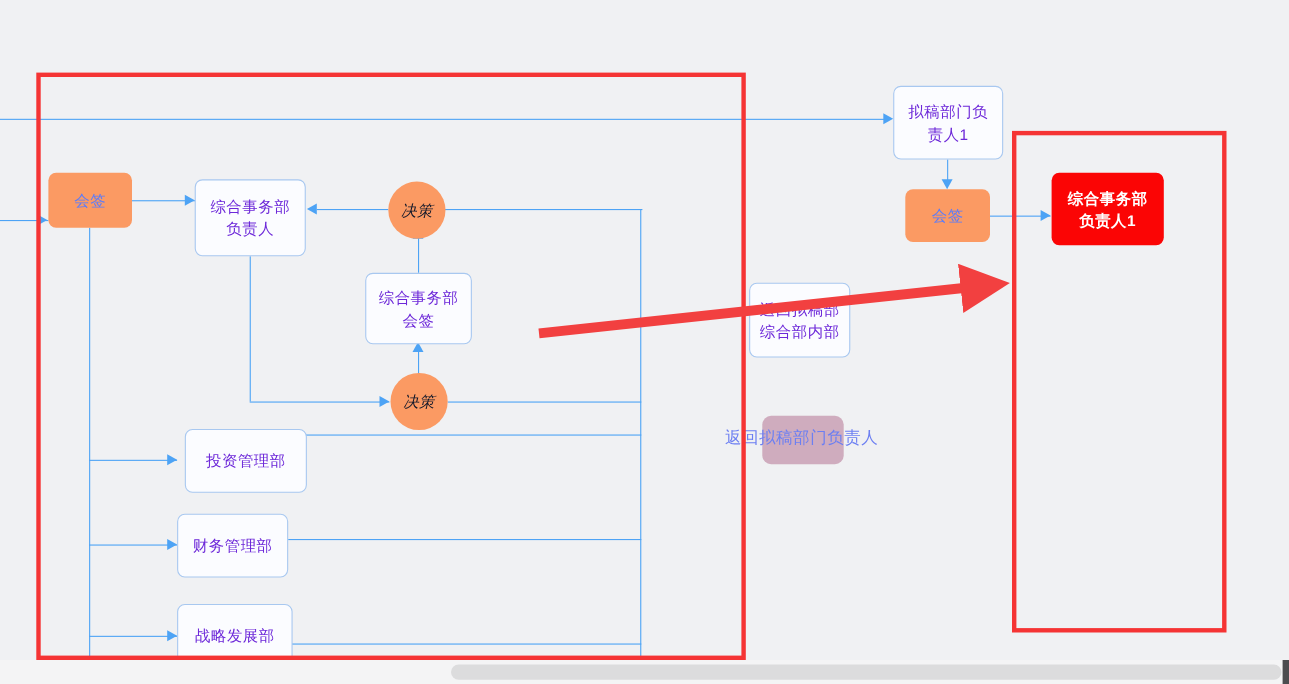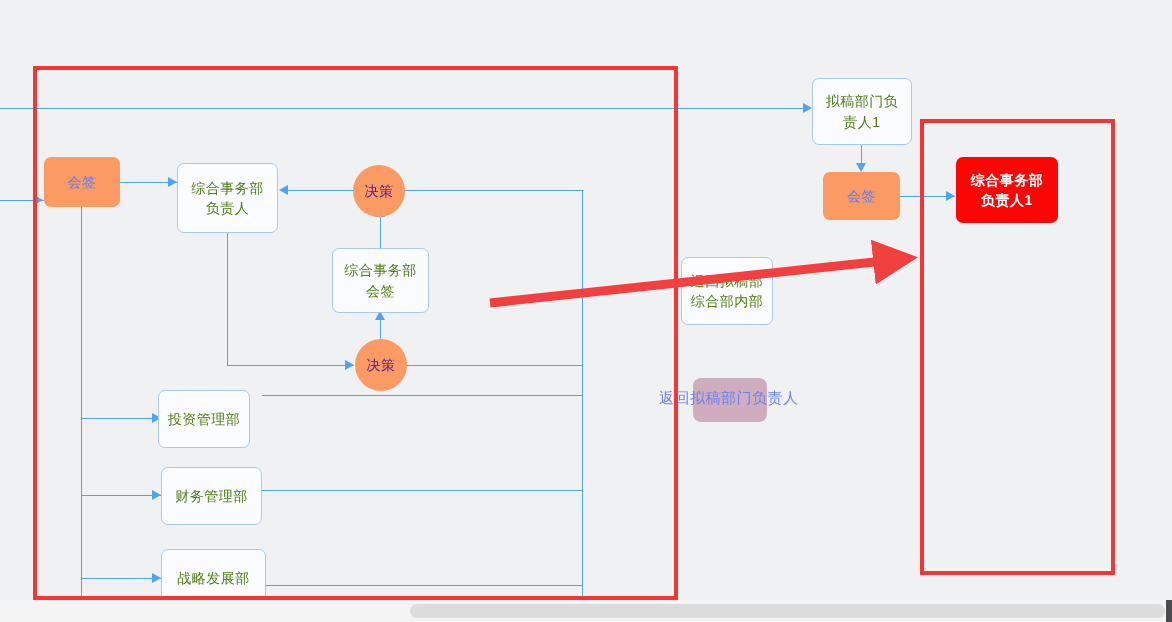--- a/index.html
+++ b/index.html
@@ -25,31 +25,32 @@
     justify-content: center;
     text-align: center;
     line-height: 1.45;
     font-size: 14px;
     letter-spacing: 0.5px;
   }
   .node-plain {
     background: #fbfcff;
     border: 1px solid #a8c8f0;
     border-radius: 7px;
-    color: #4d7c0f;
+    color: #6d28d9;
   }
   .node-orange {
     background: #fb9a63;
     border-radius: 7px;
     color: #5b7cfa;
   }
   .node-circle {
     background: #fb9a63;
     border-radius: 50%;
-    color: #4c1d95;
+    color: #0f172a;
+    font-style: italic;
   }
   .node-red {
     background: #fb0505;
     border-radius: 7px;
     color: #ffffff;
     font-weight: bold;
   }
   .node-label {
     display: block;
     width: 100%;
@@ -210,21 +211,21 @@
 
   <div class="node node-plain" style="left:332px; top:248px; width:97px; height:65px; flex-direction:column;">
     <span>综合事务部</span>
     <span>会签</span>
   </div>
 
   <div class="node node-circle" style="left:355px; top:339px; width:52px; height:52px;">
     <span class="node-label">决策</span>
   </div>
 
-  <div class="node node-plain" style="left:158px; top:390px; width:92px; height:58px;">
+  <div class="node node-plain" style="left:168px; top:390px; width:111px; height:58px;">
     <span class="node-label">投资管理部</span>
   </div>
 
   <div class="node node-plain" style="left:161px; top:549px; width:105px; height:58px;">
     <span class="node-label">战略发展部</span>
   </div>
 
   <div class="node node-plain" style="left:161px; top:467px; width:101px; height:58px;">
     <span class="node-label">财务管理部</span>
   </div>

